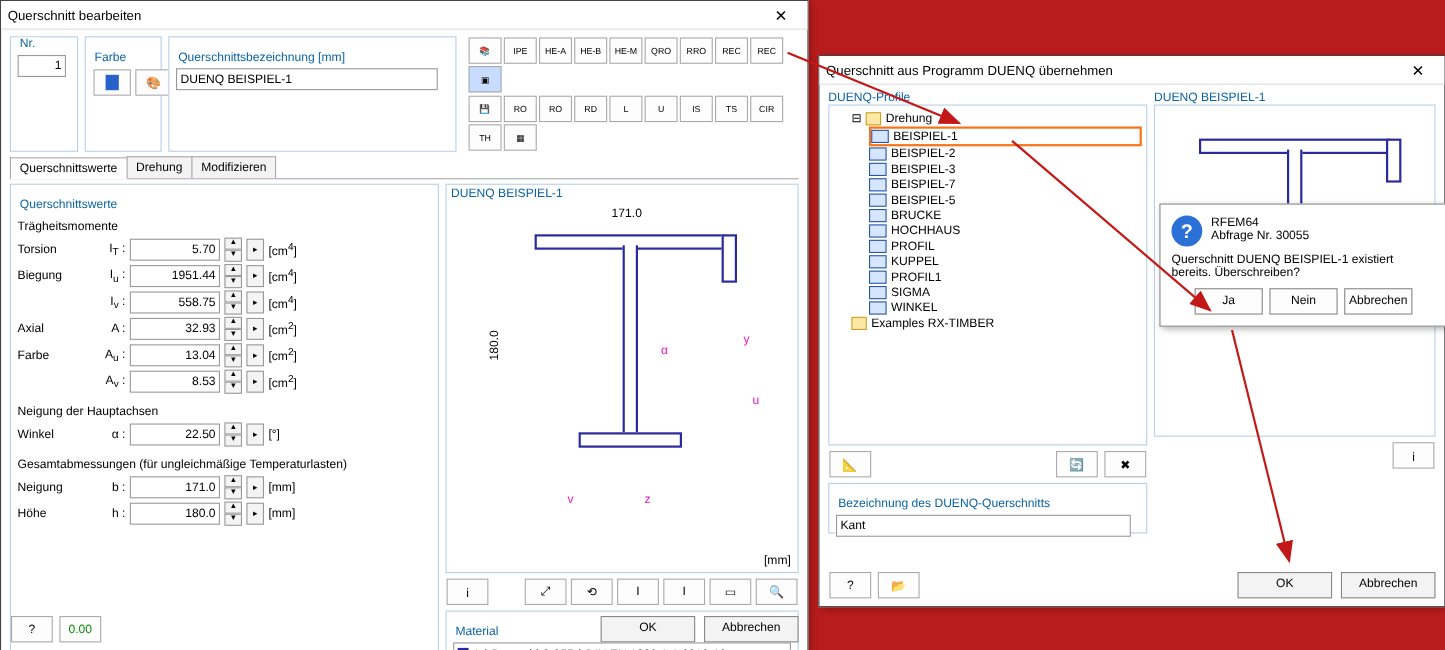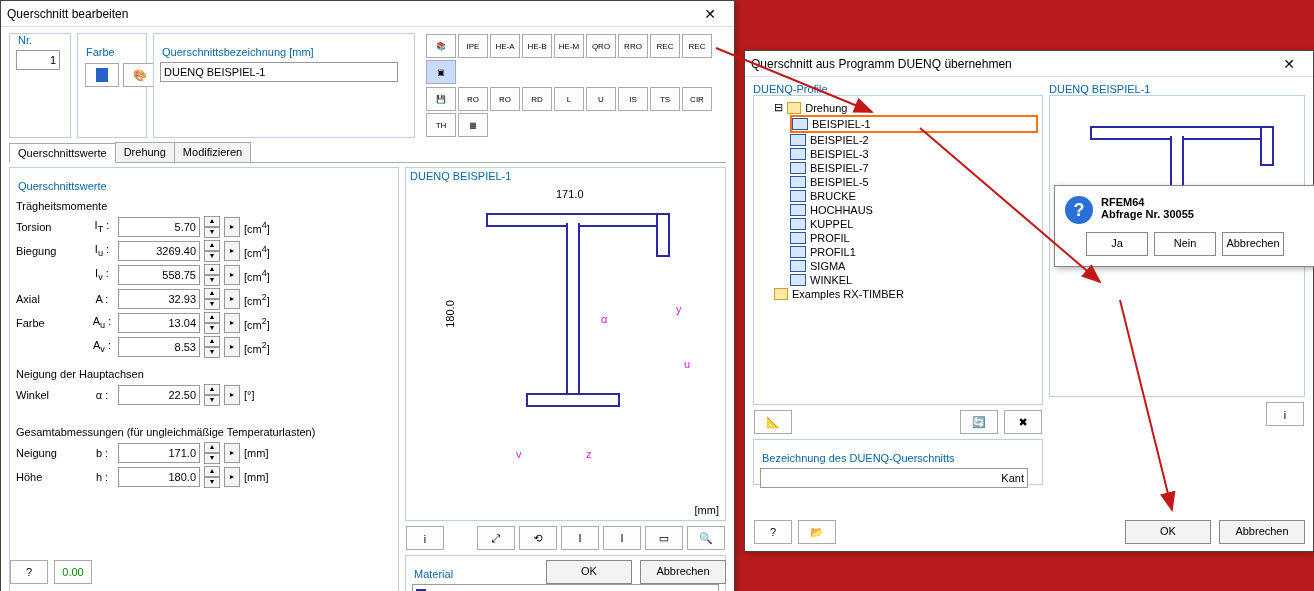--- a/index.html
+++ b/index.html
@@ -5,41 +5,41 @@
 html,body{margin:0;padding:0;font-family:"Segoe UI",Tahoma,sans-serif;font-size:11px;color:#000;background:#f0f0f0}
 .stage{position:relative;width:1314px;height:591px;background:#b91c1c}
 .dlg{position:absolute;background:#fff;border:1px solid #444;box-shadow:2px 2px 6px rgba(0,0,0,.25)}
 .titlebar{display:flex;align-items:center;justify-content:space-between;background:#fff;border-bottom:1px solid #ddd;height:25px;padding:0 6px}
 .titlebar .t{font-size:12px}
 .close{width:36px;text-align:center;font-size:14px;cursor:default}
 .group{border:1px solid #b8cfe5;border-radius:0;padding:6px 6px 6px 6px;position:relative;background:#fff}
 .glabel{color:#0a64a4;font-size:11px;margin:-14px 0 4px 0;background:#fff;display:inline-block;padding:0 2px}
 .field{display:flex;align-items:center;gap:4px;margin:2px 0}
 .field .lab{width:70px}
-.field .sym{width:24px;text-align:center}
+.field .sym{width:24px;text-align:right}
 .num{width:74px;height:18px;border:1px solid #999;background:#fff;text-align:right;padding:0 3px;line-height:18px;font-size:11px}
 .spin{display:flex;flex-direction:column}
 .spin .b{width:14px;height:9px;border:1px solid #999;font-size:7px;line-height:7px;text-align:center;background:#f4f4f4;cursor:default}
 .unit{width:36px}
 .btn{display:inline-flex;align-items:center;justify-content:center;height:22px;min-width:24px;padding:0 4px;margin:1px;border:1px solid #aaa;background:#fdfdfd;cursor:default}
 .btn.small{height:22px;width:28px}
 .btnrow{display:flex;flex-wrap:wrap}
 .tabs{display:flex;border-bottom:1px solid #aaa;margin-top:4px}
 .tab{padding:3px 8px;border:1px solid #aaa;border-bottom:none;background:#f3f3f3;margin-right:-1px;cursor:default}
 .tab.active{background:#fff;border-bottom:1px solid #fff;position:relative;top:1px}
 .combo{border:1px solid #999;background:#fff;height:20px;display:flex;align-items:center;padding:0 3px;gap:4px}
 .combo .arrow{margin-left:auto;font-size:8px}
 .tree{border:1px solid #b8cfe5;background:#fff;padding:4px;overflow:auto;height:300px}
 .tree ul{list-style:none;margin:0;padding-left:16px}
 .tree li{padding:1px 0;display:flex;align-items:center;gap:4px}
 .tree .fico{width:12px;height:10px;background:#ffe8a6;border:1px solid #c9a227}
 .tree .pico{width:14px;height:10px;background:#d7e6ff;border:1px solid #2a57a5}
 .hlbox{border:2px solid #f97316}
 .msgbox{position:absolute;background:#fff;border:1px solid #888;box-shadow:2px 2px 6px rgba(0,0,0,.3);width:240px;padding:10px;font-size:11px}
-.msgbox .hdr{font-weight:bold}
+.msgbox .hdr{font-weight:normal}
 .msgbox .btns{display:flex;gap:6px;justify-content:center;margin-top:8px}
 .msgbox .dlgbtn{width:60px;height:22px;border:1px solid #888;background:#fdfdfd;text-align:center;line-height:20px;cursor:default}
 .preview{border:1px solid #b8cfe5;background:#fff;position:relative}
 .preview .lab{position:absolute;top:2px;left:4px;color:#0a64a4}
 .ibeam{position:absolute}
 .flangeT,.flangeB{position:absolute;background:#fff;border:2px solid #2a2aa0}
 .web{position:absolute;background:#fff;border:2px solid #2a2aa0;border-top:none;border-bottom:none}
 .dimtxt{position:absolute;color:#000}
 .footer{position:absolute;bottom:6px;left:0;right:0;padding:0 8px;display:flex;justify-content:space-between;align-items:center}
 .okbtn{width:84px;height:22px;border:1px solid #888;background:#f3f3f3;text-align:center;line-height:20px;cursor:default}
@@ -125,21 +125,21 @@
     <span class="spin">
                   <span class="b">▲</span>
                   <span class="b">▼</span>
                 </span>
     <span class="b" style="width:14px;height:18px;border:1px solid #999;background:#f4f4f4;font-size:8px;text-align:center;line-height:18px">▸</span>
     <span class="unit">[cm<sup>4</sup>]</span>
   </div>
               <div class="field">
     <span class="lab">Biegung</span>
     <span class="sym">I<sub>u</sub> :</span>
-    <span class="num">3269.40</span>
+    <span class="num">1951.44</span>
     <span class="spin">
                   <span class="b">▲</span>
                   <span class="b">▼</span>
                 </span>
     <span class="b" style="width:14px;height:18px;border:1px solid #999;background:#f4f4f4;font-size:8px;text-align:center;line-height:18px">▸</span>
     <span class="unit">[cm<sup>4</sup>]</span>
   </div>
               <div class="field">
     <span class="lab"></span>
     <span class="sym">I<sub>v</sub> :</span>
@@ -197,21 +197,21 @@
     <span class="num">22.50</span>
     <span class="spin">
                   <span class="b">▲</span>
                   <span class="b">▼</span>
                 </span>
     <span class="b" style="width:14px;height:18px;border:1px solid #999;background:#f4f4f4;font-size:8px;text-align:center;line-height:18px">▸</span>
     <span class="unit">[°]</span>
   </div>
             </div>
 
-        <div style="margin:20px 0 4px">Gesamtabmessungen (für ungleichmäßige Temperaturlasten)</div>
+        <div style="margin:10px 0 4px">Gesamtabmessungen (für ungleichmäßige Temperaturlasten)</div>
         <div id="rowB">
               <div class="field">
     <span class="lab">Neigung</span>
     <span class="sym">b :</span>
     <span class="num">171.0</span>
     <span class="spin">
                   <span class="b">▲</span>
                   <span class="b">▼</span>
                 </span>
     <span class="b" style="width:14px;height:18px;border:1px solid #999;background:#f4f4f4;font-size:8px;text-align:center;line-height:18px">▸</span>
@@ -330,25 +330,25 @@
                 <li>
                   <span class="pico"></span>
                   <span>BRUCKE</span>
                 </li>
                 <li>
                   <span class="pico"></span>
                   <span>HOCHHAUS</span>
                 </li>
                 <li>
                   <span class="pico"></span>
+                  <span>PROFIL</span>
+                </li>
+                <li>
+                  <span class="pico"></span>
                   <span>KUPPEL</span>
-                </li>
-                <li>
-                  <span class="pico"></span>
-                  <span>PROFIL</span>
                 </li>
                 <li>
                   <span class="pico"></span>
                   <span>PROFIL1</span>
                 </li>
                 <li>
                   <span class="pico"></span>
                   <span>SIGMA</span>
                 </li>
                 <li>
@@ -363,21 +363,21 @@
         </ul>
       </div>
       <div style="display:flex;gap:4px;margin-top:4px">
         <div class="btn small">📐</div>
         <div style="flex:1"></div>
         <div class="btn small">🔄</div>
         <div class="btn small">✖</div>
       </div>
       <div class="group" style="margin-top:4px;padding-top:12px;height:26px">
         <div class="glabel">Bezeichnung des DUENQ-Querschnitts</div>
-        <div class="num" style="width:260px;text-align:right">Kant</div>
+        <div class="num" style="width:260px;text-align:left">Kant</div>
       </div>
     </div>
     <div style="width:256px">
       <div style="color:#0a64a4">DUENQ BEISPIEL-1</div>
       <div class="preview" style="height:300px">
         <div class="ibeam" style="left:40px;top:30px;width:170px;height:60px">
           <div class="flangeT" style="left:0;top:0;width:170px;height:10px"></div>
           <div class="flangeT" style="left:170px;top:0;width:10px;height:36px"></div>
           <div class="web" style="left:80px;top:10px;width:10px;height:50px"></div>
         </div>
@@ -401,20 +401,21 @@
 </div>
 
 <div class="msgbox" style="left:1054px;top:185px">
   <div style="display:flex;gap:8px">
     <div style="width:28px;height:28px;border-radius:50%;background:#2a70d6;color:#fff;display:flex;align-items:center;justify-content:center;font-weight:bold;font-size:18px">?</div>
     <div>
       <div class="hdr">RFEM64</div>
       <div class="hdr">Abfrage Nr. 30055</div>
     </div>
   </div>
+  <div style="margin-top:6px">Querschnitt DUENQ BEISPIEL-1 existiert bereits. Überschreiben?</div>
   <div class="btns">
     <div class="dlgbtn hlbox selected">Ja</div>
     <div class="dlgbtn">Nein</div>
     <div class="dlgbtn">Abbrechen</div>
   </div>
 </div>
 
 <svg class="arrow" style="left:0;top:0;width:1314px;height:591px">
   <defs>
         <marker id="ah" markerWidth="10" markerHeight="8" refX="9" refY="4" orient="auto">

